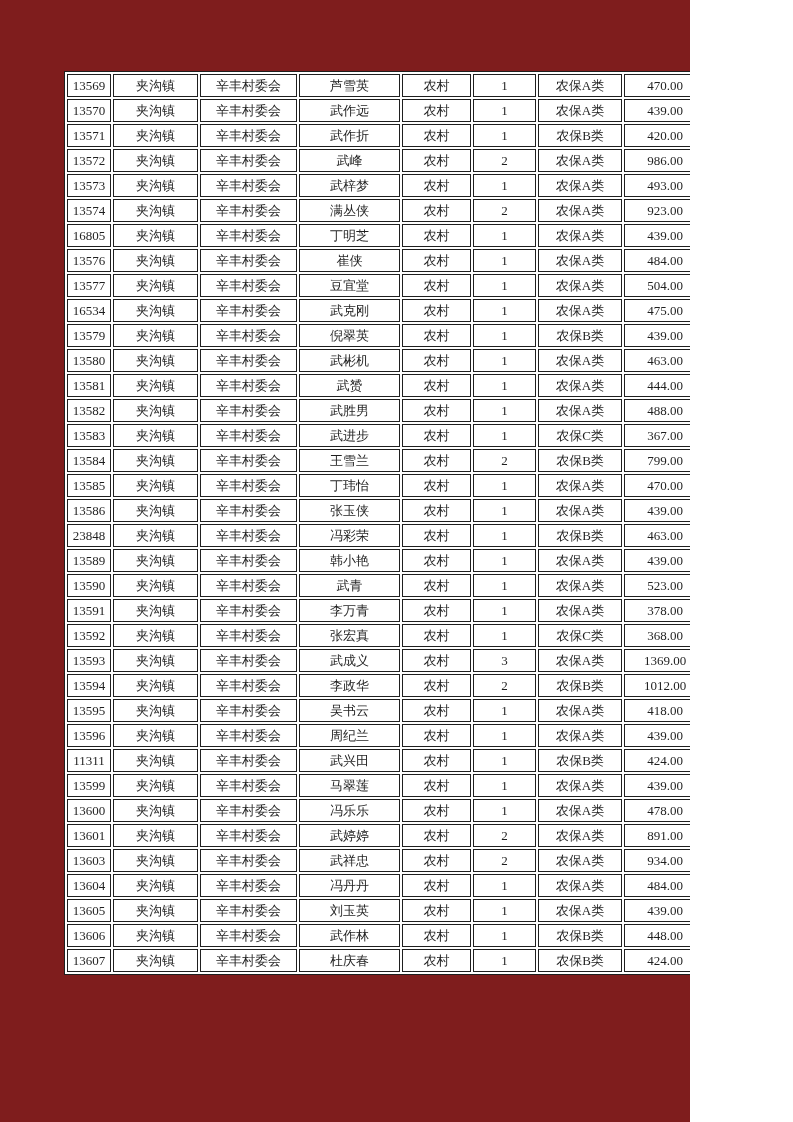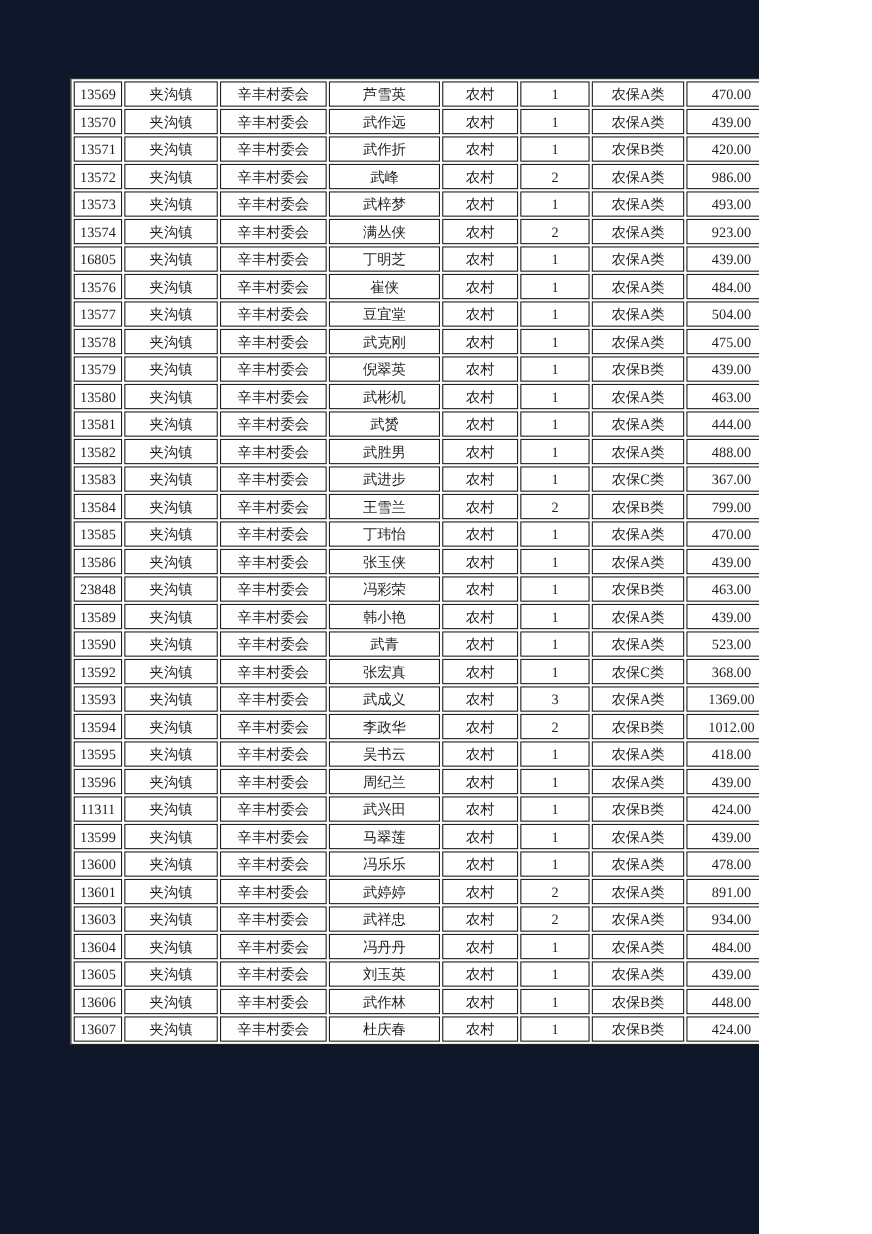--- a/index.html
+++ b/index.html
@@ -8,21 +8,21 @@
     width: 793px;
     height: 1122px;
     position: relative;
     font-family: "Liberation Serif", "DejaVu Serif", serif;
     color: #1f1f1f;
   }
   .page {
     position: absolute;
     left: 0; top: 0;
     width: 690px; height: 1122px;
-    background: #0f172a;
+    background: #7f1d1d;
     overflow: hidden;
   }
   table.data-table {
     position: absolute;
     left: 64px;
     top: 71px;
     width: 643px;
     border-collapse: separate;
     border-spacing: 2px;
     border: 1px solid #1f1f1f;
@@ -150,21 +150,21 @@
           <td>13577</td>
           <td>夹沟镇</td>
           <td>辛丰村委会</td>
           <td>豆宜堂</td>
           <td>农村</td>
           <td>1</td>
           <td>农保A类</td>
           <td>504.00</td>
         </tr>
         <tr>
-          <td>13578</td>
+          <td>16534</td>
           <td>夹沟镇</td>
           <td>辛丰村委会</td>
           <td>武克刚</td>
           <td>农村</td>
           <td>1</td>
           <td>农保A类</td>
           <td>475.00</td>
         </tr>
         <tr>
           <td>13579</td>
@@ -268,20 +268,30 @@
         </tr>
         <tr>
           <td>13590</td>
           <td>夹沟镇</td>
           <td>辛丰村委会</td>
           <td>武青</td>
           <td>农村</td>
           <td>1</td>
           <td>农保A类</td>
           <td>523.00</td>
+        </tr>
+        <tr>
+          <td>13591</td>
+          <td>夹沟镇</td>
+          <td>辛丰村委会</td>
+          <td>李万青</td>
+          <td>农村</td>
+          <td>1</td>
+          <td>农保A类</td>
+          <td>378.00</td>
         </tr>
         <tr>
           <td>13592</td>
           <td>夹沟镇</td>
           <td>辛丰村委会</td>
           <td>张宏真</td>
           <td>农村</td>
           <td>1</td>
           <td>农保C类</td>
           <td>368.00</td>

